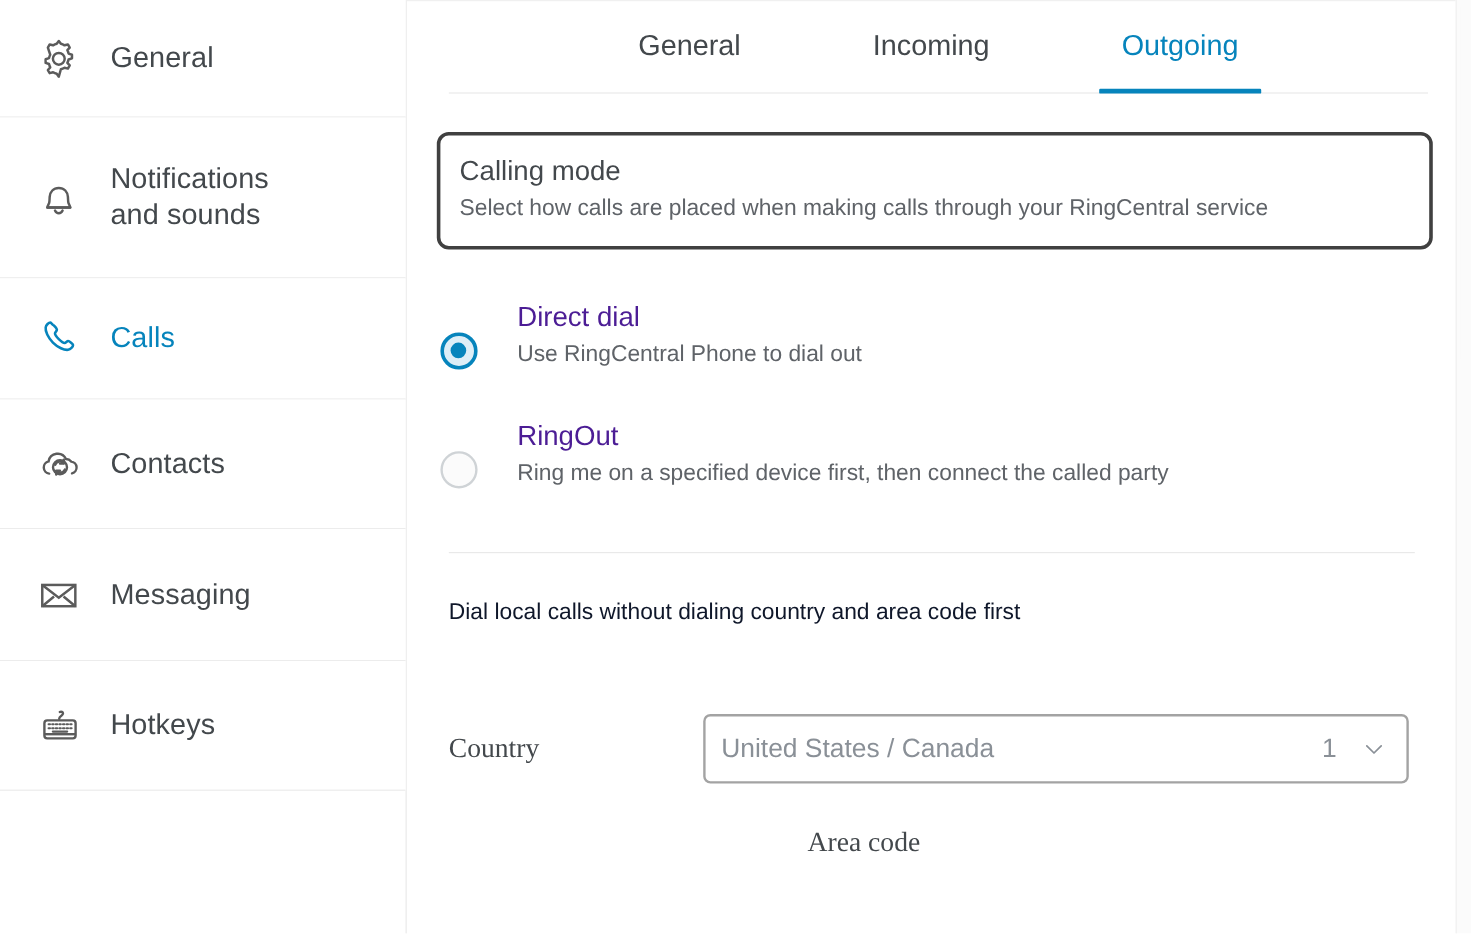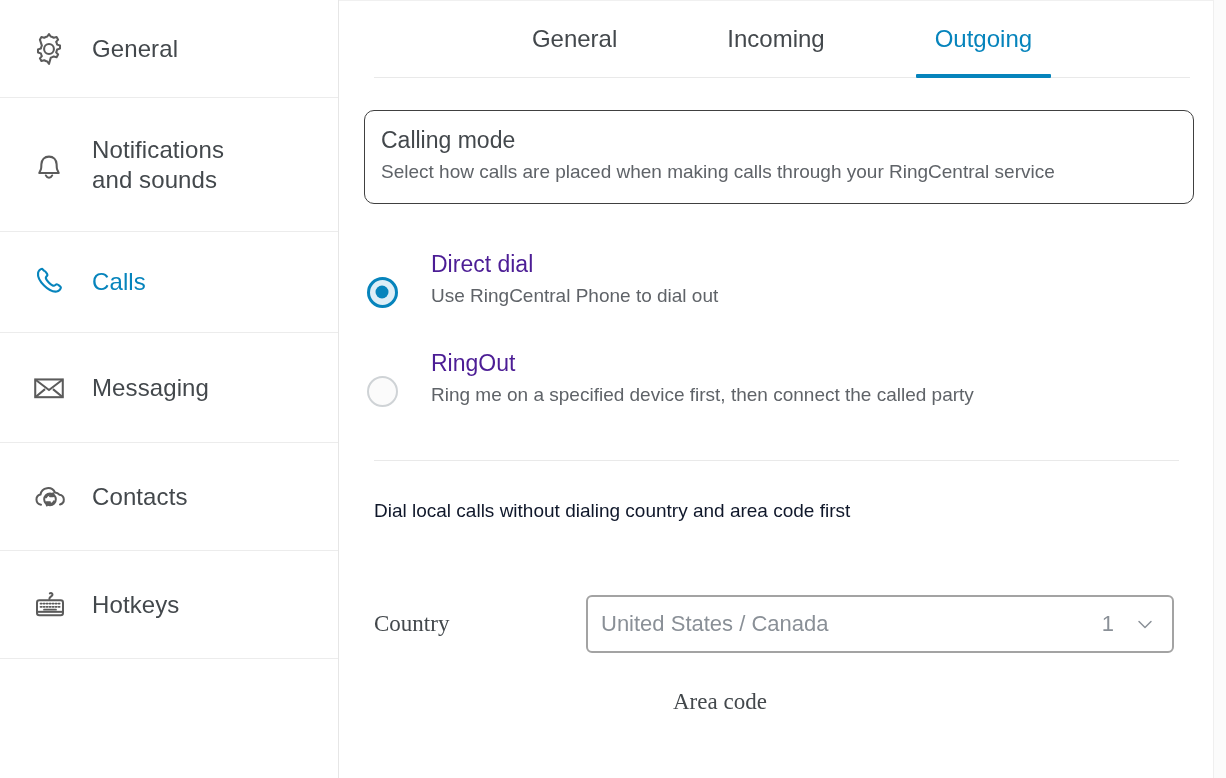--- a/index.html
+++ b/index.html
@@ -102,21 +102,21 @@
     height: 4px;
     background: #0684bc;
     border-radius: 1px;
   }
 
   .callmode-box {
     position: absolute;
     left: 25px;
     top: 110px;
     width: 830px;
-    border: 1px solid #404040;
+    border: 3px solid #404040;
     border-radius: 10px;
     padding: 14px 18px 16px 16px;
     background: #ffffff;
   }
   .callmode-title {
     font-size: 23px;
     line-height: 30px;
     color: #43484c;
     margin-bottom: 2px;
   }
@@ -315,41 +315,41 @@
 
     <div class="side-item h-101 active">
       <span class="ico">
         <svg width="38" height="38" viewBox="0 0 24 24" fill="none" stroke="currentColor" stroke-width="1.35">
           <path d="M7.6 3.6c-.9 0-2.3 1.3-2.5 2.6-.3 2 1.2 5.4 3.8 8 2.6 2.6 6 4.1 8 3.8 1.3-.2 2.6-1.6 2.6-2.5 0-.5-1.9-2.1-2.6-2.1-.6 0-1.2 1-1.8 1-.7 0-2.1-1-3.1-2-1-1-2-2.4-2-3.1 0-.6 1-1.2 1-1.8 0-.7-1.6-2.6-2.1-2.6z" stroke-linejoin="round"></path>
         </svg>
       </span>
       <span class="lbl">Calls</span>
     </div>
 
-    <div class="side-item h-110">
-      <span class="ico">
-        <svg width="38" height="38" viewBox="0 0 24 24" fill="none" stroke="currentColor" stroke-width="1.3">
-          <rect x="3.3" y="6.6" width="17.4" height="11.2"></rect>
-          <path d="M3.3 6.6L12 13.3l8.7-6.7"></path>
-          <path d="M3.3 17.8l6.2-5.1M20.7 17.8l-6.2-5.1"></path>
-        </svg>
-      </span>
-      <span class="lbl">Messaging</span>
-    </div>
-
     <div class="side-item h-108">
       <span class="ico">
         <svg width="40" height="40" viewBox="0 0 24 24" fill="none" stroke="currentColor" stroke-width="1.2">
           <path d="M6.6 16.6a3.1 3.1 0 01-.3-6.1A4.6 4.6 0 0115 9.3a3.4 3.4 0 012.6 1.3 3 3 0 01.4 5.9" stroke-linecap="round"></path>
           <circle cx="12" cy="13.4" r="3.5"></circle>
           <path d="M9.6 12.2a2.6 2.6 0 014.3-.8M14.4 14.6a2.6 2.6 0 01-4.3.8" stroke-linecap="round"></path>
           <path d="M13.9 9.7v1.9h-1.9M10.1 17.1v-1.9h1.9" stroke-linecap="round" stroke-linejoin="round"></path>
         </svg>
       </span>
       <span class="lbl">Contacts</span>
+    </div>
+
+    <div class="side-item h-110">
+      <span class="ico">
+        <svg width="38" height="38" viewBox="0 0 24 24" fill="none" stroke="currentColor" stroke-width="1.3">
+          <rect x="3.3" y="6.6" width="17.4" height="11.2"></rect>
+          <path d="M3.3 6.6L12 13.3l8.7-6.7"></path>
+          <path d="M3.3 17.8l6.2-5.1M20.7 17.8l-6.2-5.1"></path>
+        </svg>
+      </span>
+      <span class="lbl">Messaging</span>
     </div>
 
 
     <div class="side-item h-108">
       <span class="ico">
         <svg width="40" height="40" viewBox="0 0 24 24" fill="none" stroke="currentColor" stroke-width="1.2">
           <path d="M11.6 8.4c0-1.6 1.9-1.5 1.9-2.6 0-.8-.9-1.2-1.6-.8" stroke-linecap="round"></path>
           <rect x="4.2" y="9.2" width="15.6" height="9" rx="1.4"></rect>
           <path d="M4.2 16.1h15.6"></path>
           <g stroke-width="1.05" stroke-linecap="round">

